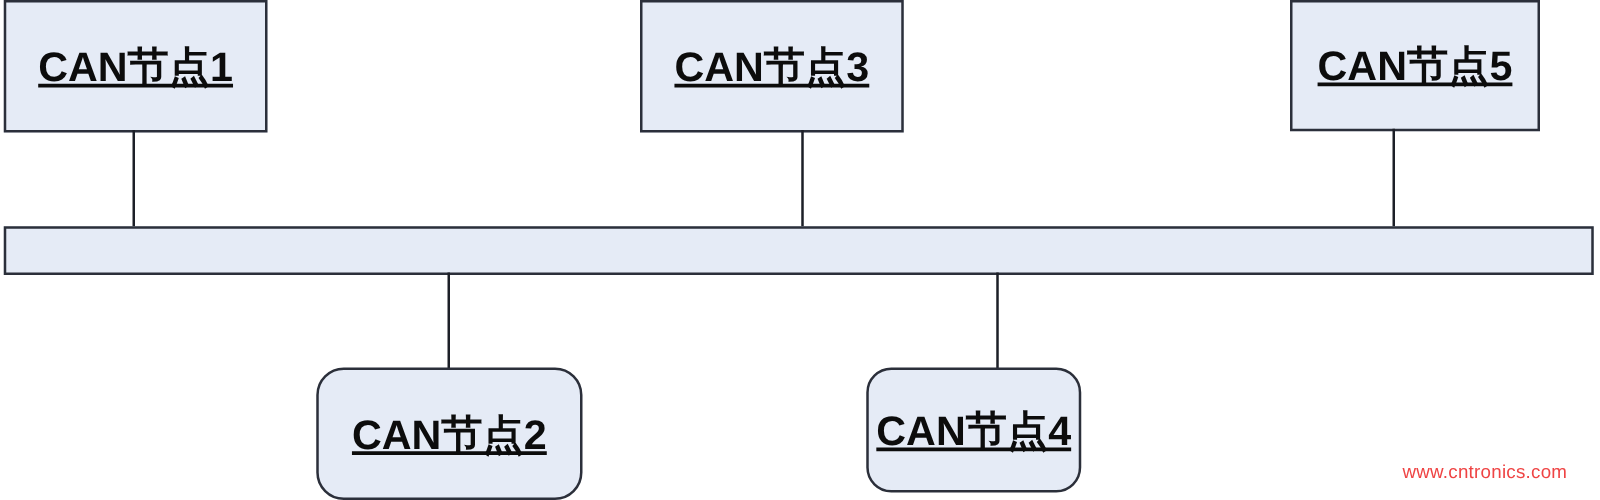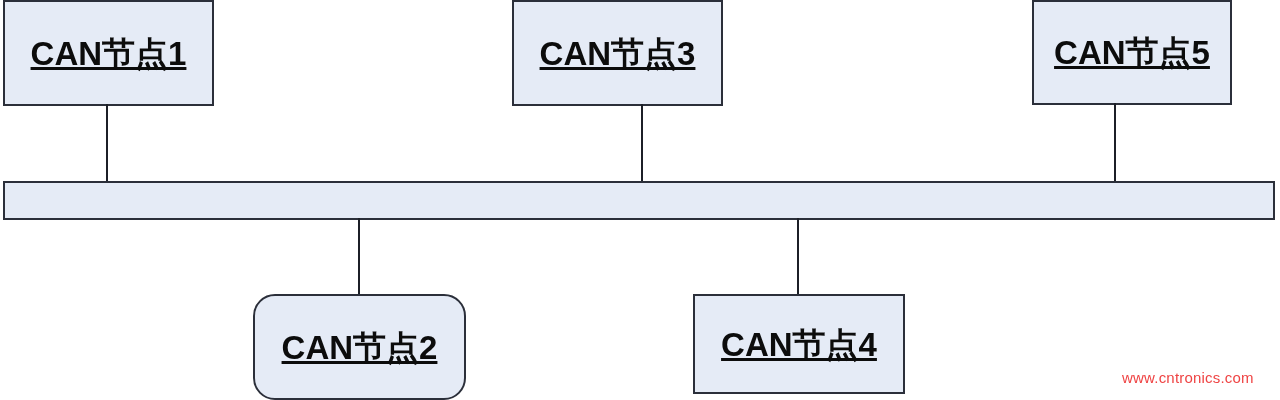--- a/index.html
+++ b/index.html
@@ -49,21 +49,21 @@
     font-size: 15px;
     color: #ef4444;
     white-space: nowrap;
     letter-spacing: 0.2px;
   }
   
   #node-1 { left: 3px;    top: 0px;   width: 211px; height: 106px; }
   #node-3 { left: 512px;  top: 0px;   width: 211px; height: 106px; }
   #node-5 { left: 1011px; top: 0px;   width: 200px; height: 105px; margin-left: 21px; }
   #node-2 { left: 253px;  top: 294px; width: 213px; height: 106px; border-radius: 22px; }
-  #node-4 { left: 693px;  top: 294px; width: 212px; height: 100px; }
+  #node-4 { left: 693px;  top: 294px; width: 172px; height: 100px; border-radius: 20px; }
   #bus-bar { left: 3px; top: 181px; width: 1272px; height: 39px; }
   #conn-1 { left: 106px;  top: 104px; height: 79px; }
   #conn-3 { left: 641px;  top: 104px; height: 79px; }
   #conn-5 { left: 1114px; top: 103px; height: 80px; }
   #conn-2 { left: 358px;  top: 218px; height: 78px; }
   #conn-4 { left: 797px;  top: 218px; height: 78px; }
   #watermark { left: 1122px; top: 369px; }
 </style>
 </head>
 <body>

